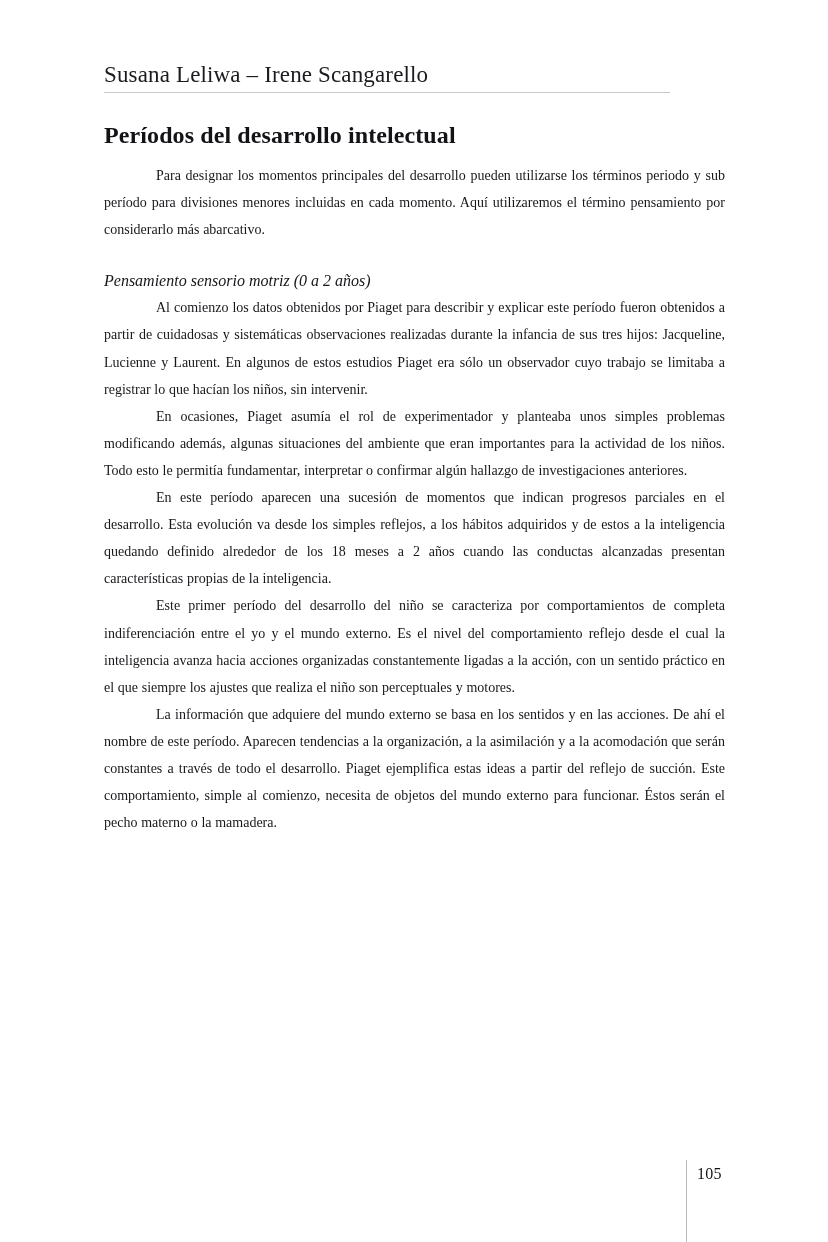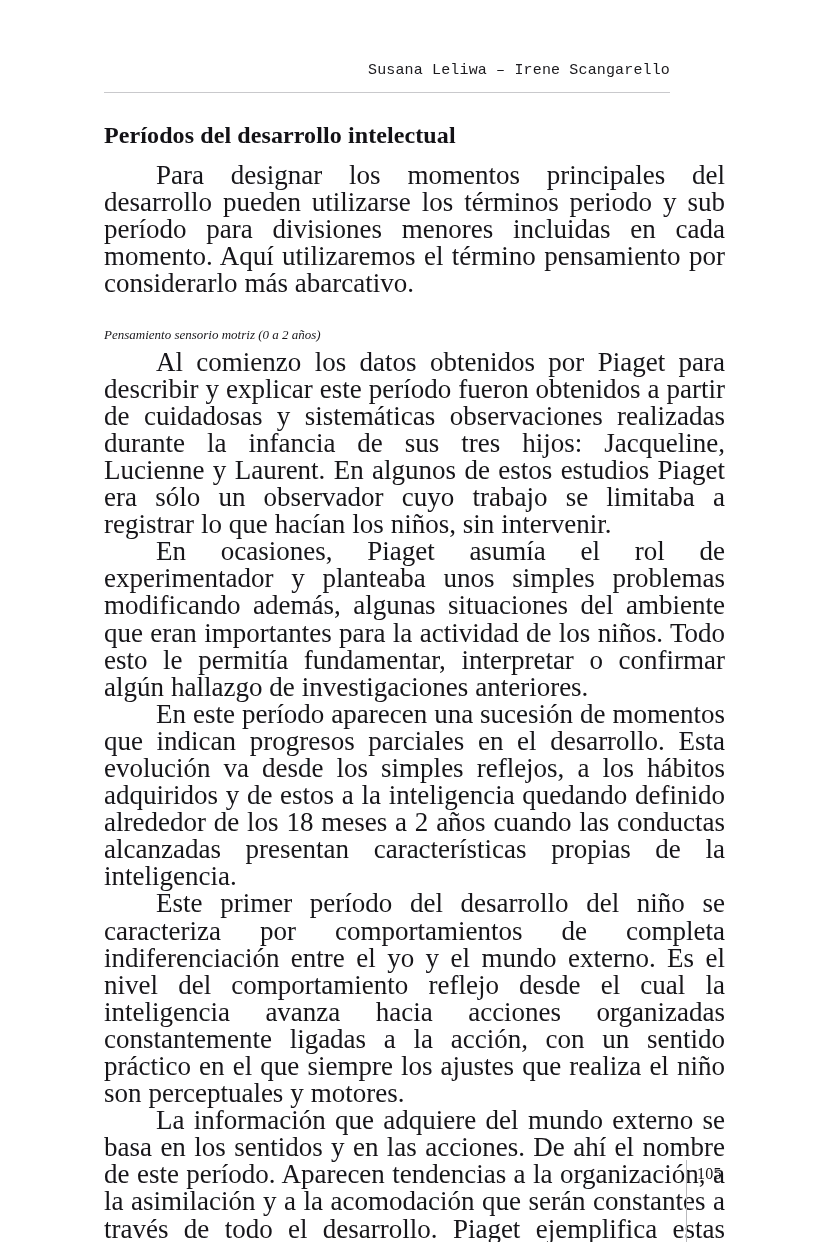--- a/index.html
+++ b/index.html
@@ -21,26 +21,25 @@
     position: absolute;
     inset: 0;
   }
 
   
   .running-head {
     position: absolute;
     left: 104px;
     top: 62px;
     width: 566px;
-    text-align: right;
-    font-size: 15px;
+    text-align: left;
+    font-size: 23px;
     letter-spacing: 0.15px;
     color: #1b1a1e;
     white-space: nowrap;
-    font-family: Liberation Mono, monospace;
   }
   .head-rule {
     position: absolute;
     left: 104px;
     top: 92px;
     width: 566px;
     height: 1px;
     background: #c9c9cc;
   }
 
@@ -55,36 +54,36 @@
   h1.section-title {
     font-size: 24px;
     font-weight: bold;
     margin: 0 0 14px 0;
     letter-spacing: 0.1px;
     line-height: 26px;
     color: #131216;
   }
 
   p.body-par {
-    font-size: 27px;
+    font-size: 14px;
     line-height: 27.1px;
     margin: 0;
     text-align: justify;
     text-indent: 52px;
     hyphens: none;
     word-spacing: 0.2px;
     color: #17161a;
   }
 
   p.body-par + p.body-par {
     margin-top: 0;
   }
 
   .subhead {
-    font-size: 13px;
+    font-size: 16px;
     line-height: 27.1px;
     font-style: italic;
     text-indent: 0;
     text-align: left;
     margin: 24px 0 0 0;
     color: #17161a;
   }
 
   .gap-after-intro { margin-top: 0; }
 

